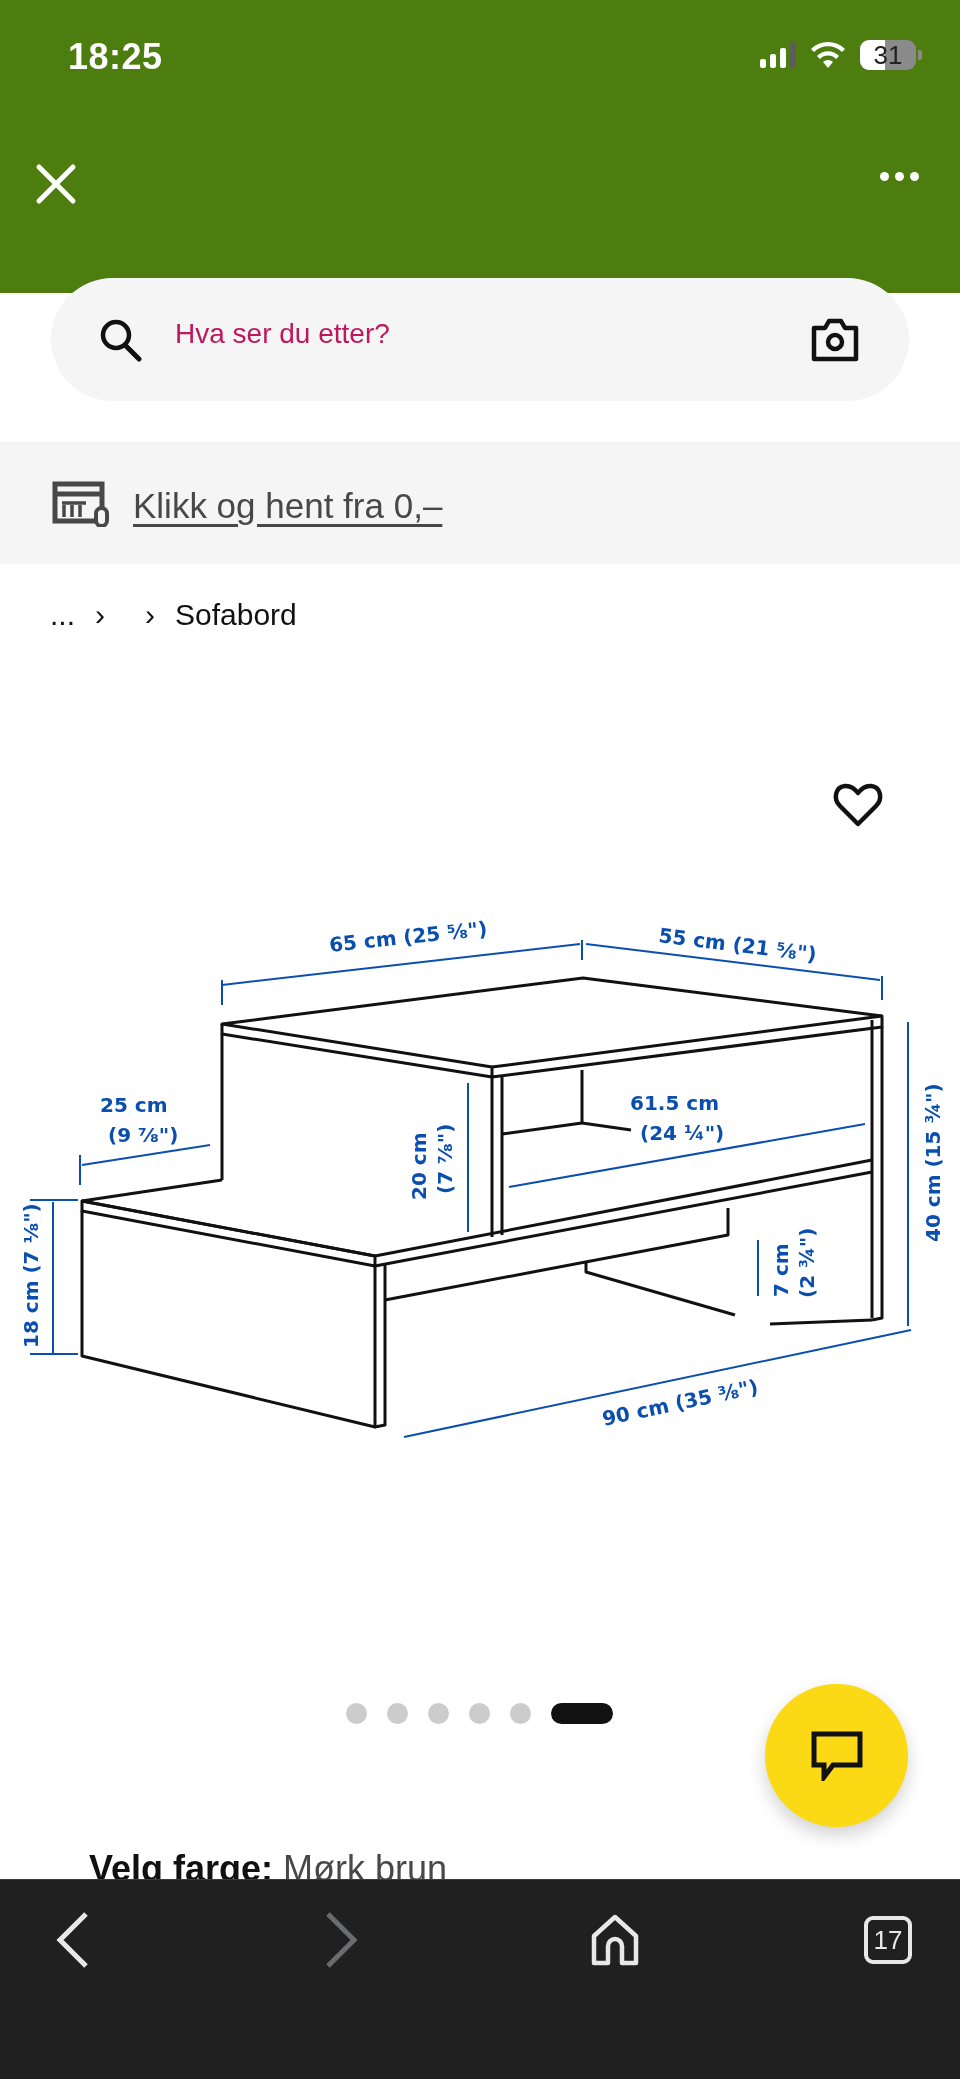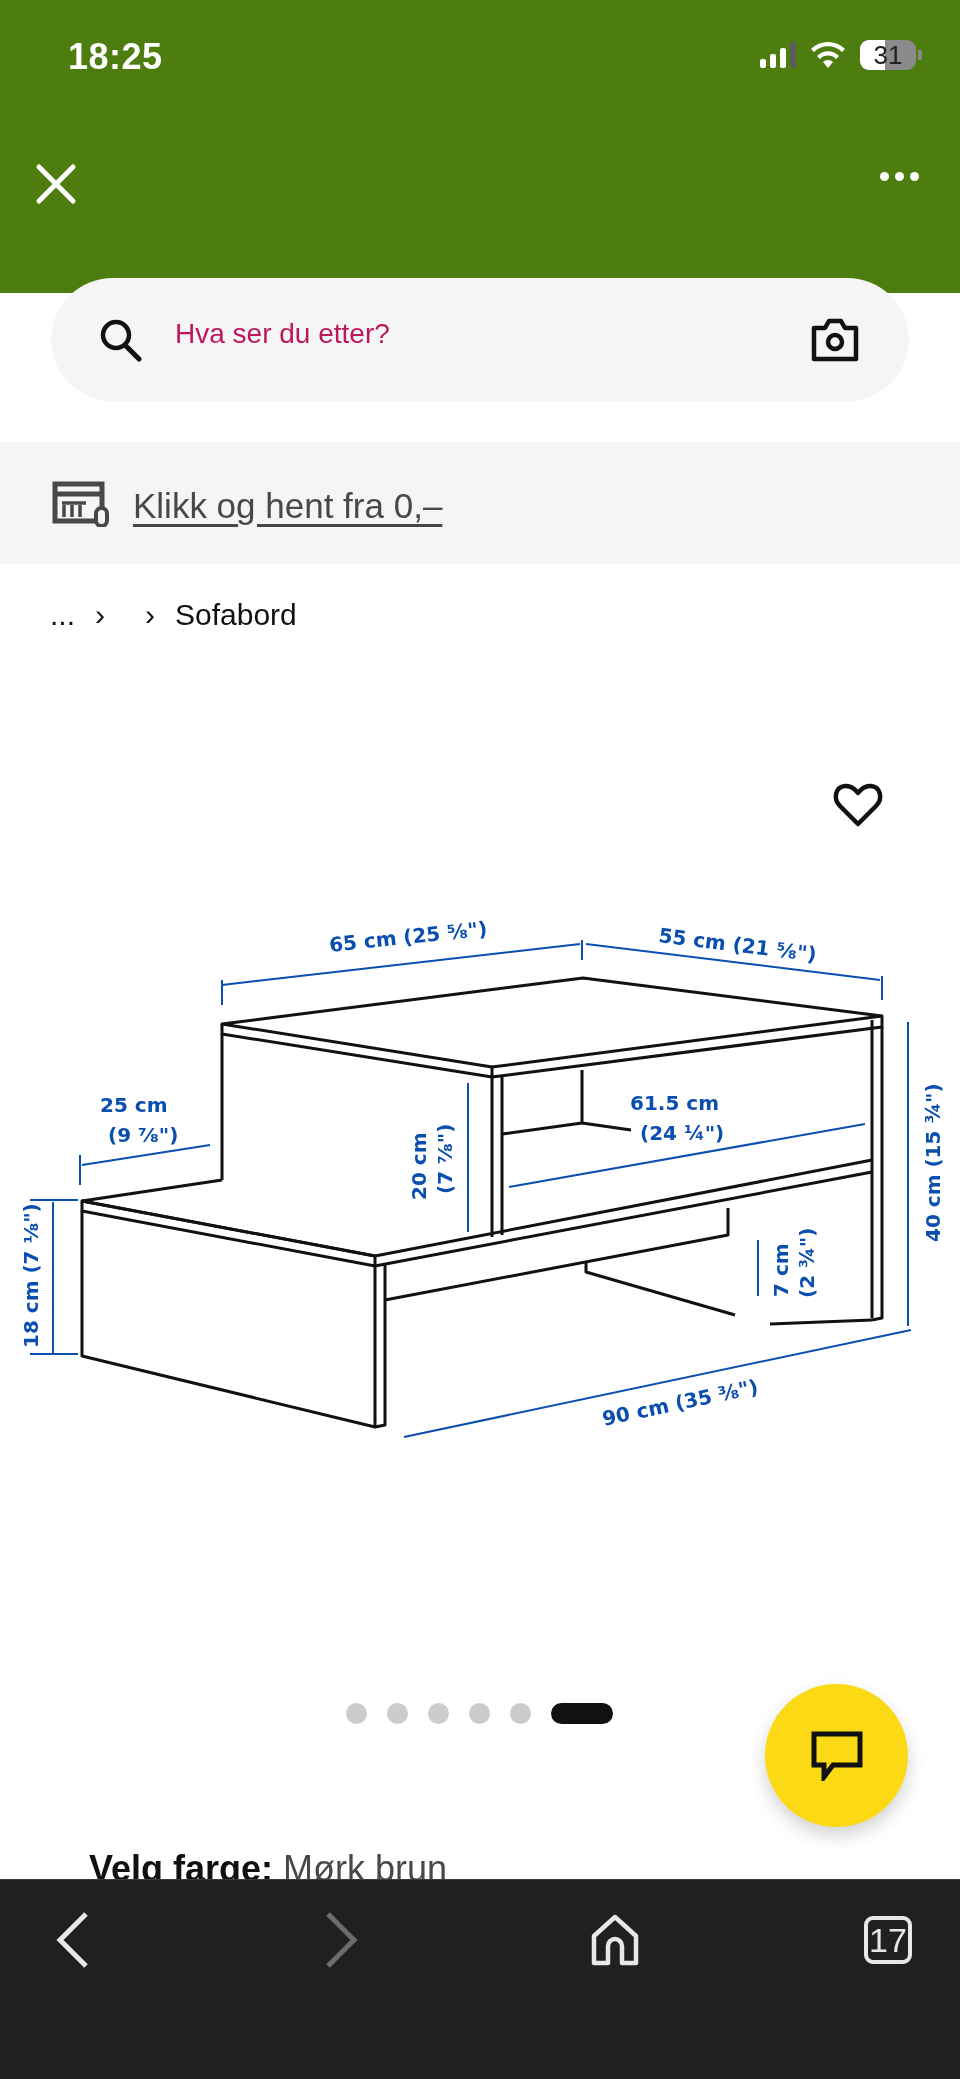--- a/index.html
+++ b/index.html
@@ -55,21 +55,21 @@
   .chat-fab { position: absolute; left: 765px; top: 1684px; width: 143px; height: 143px; border-radius: 50%; background: #fbd914; box-shadow: 0 8px 18px rgba(0,0,0,0.18); display:flex; align-items:center; justify-content:center; }
 
   
   .color-row { position: absolute; left: 50px; top: 1848px; font-size: 36px; color: #111; white-space: nowrap; margin-left: 39px; }
   .color-row .label { font-weight: bold; }
   .color-row .value { color: #484848; }
 
   
   .bottom-bar { position: absolute; left: 0; top: 1879px; width: 960px; height: 200px; background: #202020; border-top: 1px solid #3a3a3a; }
   .bottom-bar .btn { position: absolute; top: 30px; width: 60px; height: 60px; display:flex; align-items:center; justify-content:center; }
-  .tabs-count { width: 48px; height: 48px; border: 4px solid #e8e8e8; border-radius: 9px; color: #e8e8e8; font-size: 34px; display:flex; align-items:center; justify-content:center; }
+  .tabs-count { width: 48px; height: 48px; border: 4px solid #e8e8e8; border-radius: 9px; color: #e8e8e8; font-size: 26px; display:flex; align-items:center; justify-content:center; }
 </style>
 </head>
 <body>
 
 <div class="top-chrome">
   <div class="status-time">18:25</div>
   <div class="status-icons">
     <div class="signal">
       <span style="height:9px"></span>
         <span style="height:14px"></span>

